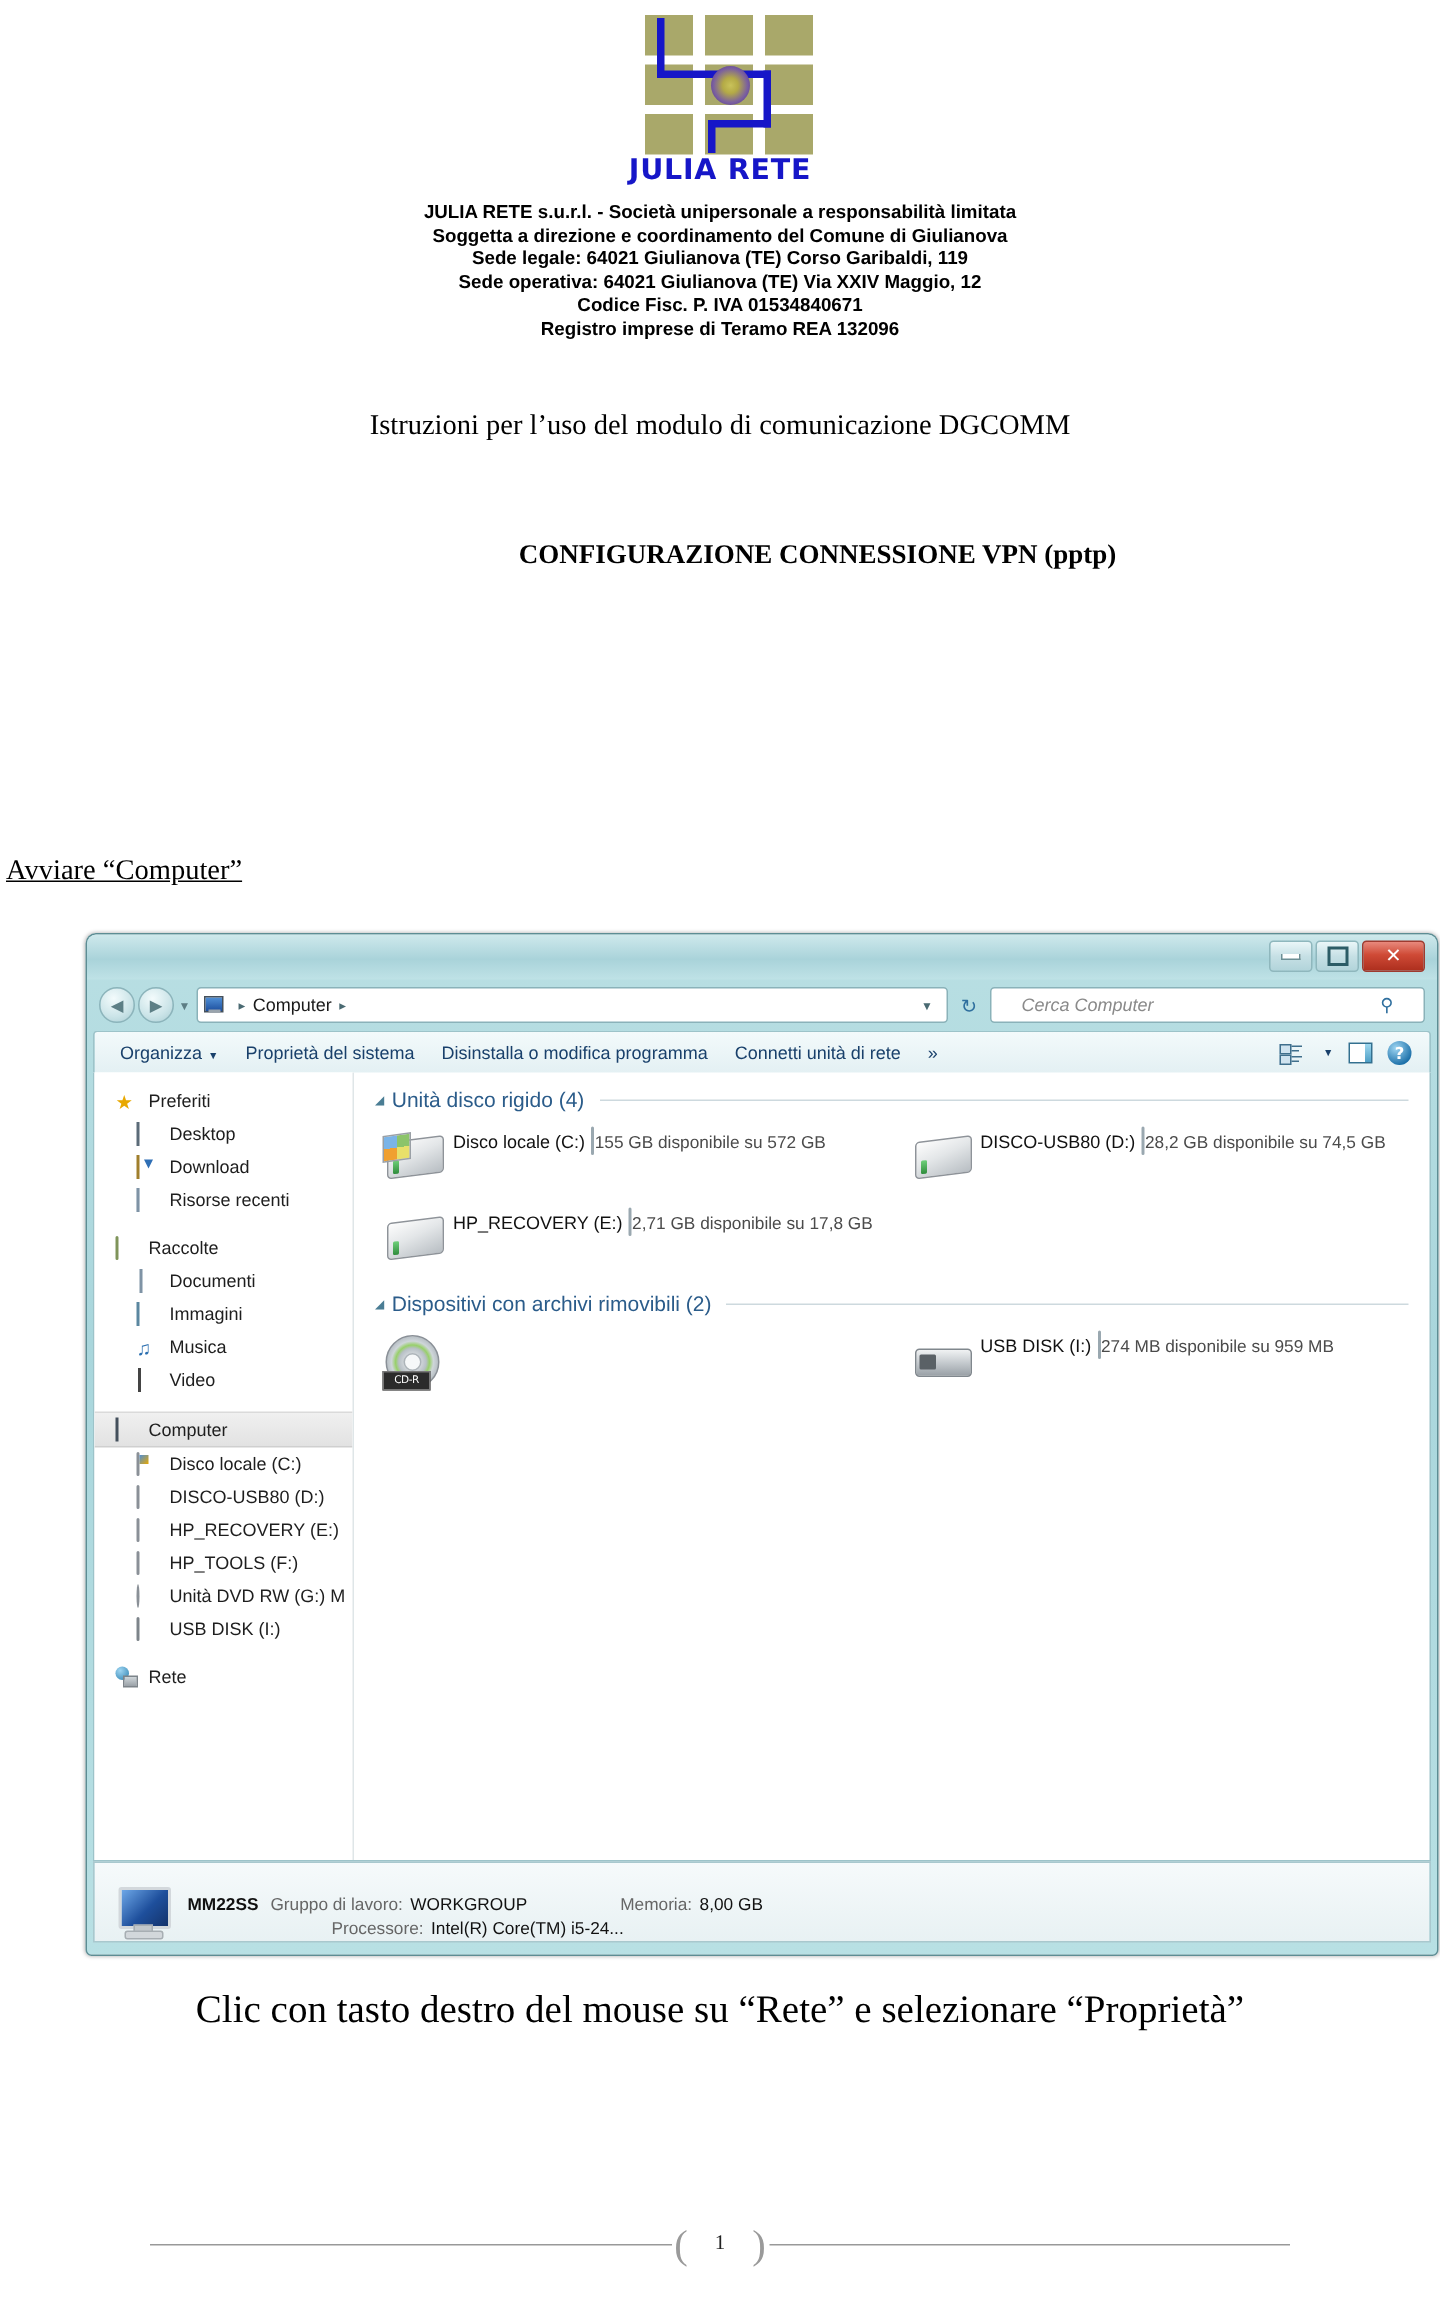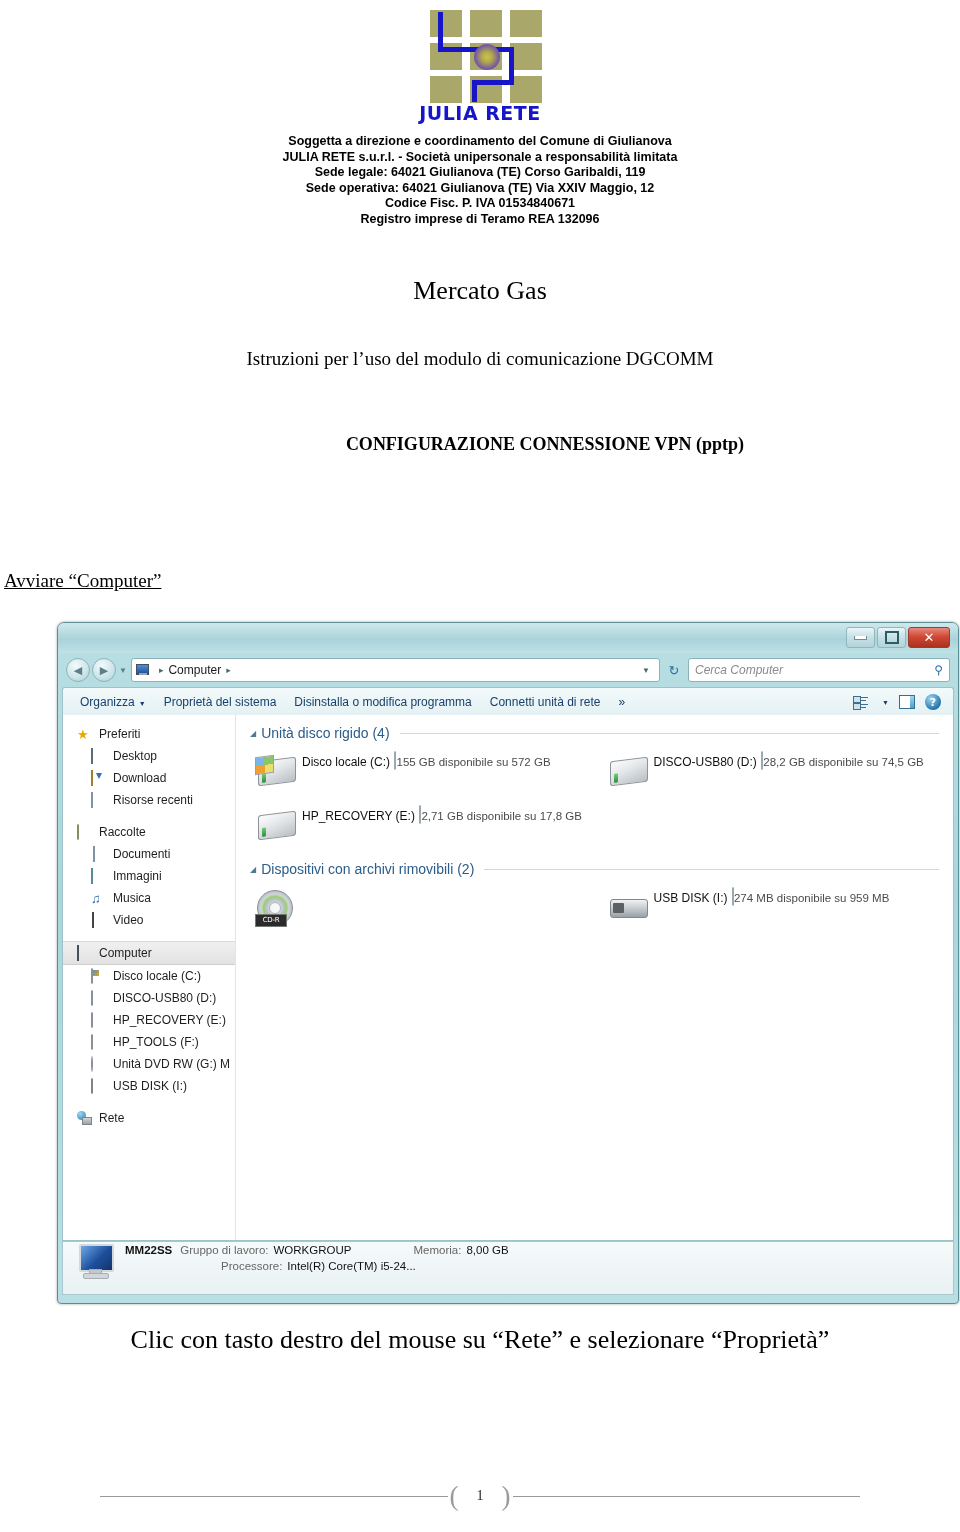--- a/index.html
+++ b/index.html
@@ -85,21 +85,21 @@
   }
   .pc-ico{width:14px;height:12px;margin-right:4px;position:relative;flex:none;}
   .pc-ico i{position:absolute;left:0;top:0;width:11px;height:9px;background:linear-gradient(180deg,#4f8fd6,#1d4f9e);border:1px solid #44505c;}
   .pc-ico b{position:absolute;left:3px;top:9px;width:8px;height:2px;background:#9aa4ad;}
   .crumb{font-size:12px;color:#1a1a1a;}
   .crumb-sep{font-size:9px;color:#4a6a72;margin:0 5px;}
   .addr-drop{margin-left:auto;font-size:8px;color:#4a6a72;padding:0 5px;}
   .refresh{width:20px;height:20px;display:flex;align-items:center;justify-content:center;color:#2f6f9e;font-size:13px;margin:0 4px;}
   .search-box{
     width:248px;height:22px;background:#fff;border:1px solid #8ab2b9;border-radius:3px;
-    display:flex;align-items:center;padding:0 6px;
+    display:flex;align-items:center;padding:0 20px;
   }
   .search-ph{font-size:12px;font-style:italic;color:#8a8a8a;flex:1;}
   .search-ico{color:#2f6f9e;font-size:12px;}
 
   
   .toolbar{
     position:absolute;left:4px;top:64px;right:4px;height:28px;
     background:linear-gradient(180deg,#f3fafb 0%,#e3f0f3 100%);
     border:1px solid #9dc3c9;border-bottom:none;border-radius:3px 3px 0 0;
     display:flex;align-items:center;padding:0 8px;gap:0;
@@ -178,21 +178,21 @@
   .drv-name{font-size:12px;color:#111;white-space:nowrap;margin-bottom:3px;}
   .bar{height:11px;background:#fff;border:1px solid #9aa8b0;border-radius:1px;width:205px;overflow:hidden;}
   .bar-fill{height:100%;background:linear-gradient(180deg,#63d2f0 0%,#23a9d8 42%,#0f82b8 100%);}
   .bar-fill.red{background:linear-gradient(180deg,#ef5b52 0%,#d8201a 45%,#b5100c 100%);}
   .drv-free{font-size:11.5px;color:#4b4b4b;margin-top:3px;white-space:nowrap;}
 
   
   .details{
     position:absolute;left:4px;right:4px;bottom:8px;height:52px;
     background:linear-gradient(180deg,#f6fafb 0%,#e8f1f3 100%);
-    border:1px solid #a9c8ce;display:flex;align-items:flex-start;padding:0 10px;
+    border:1px solid #a9c8ce;display:flex;align-items:flex-end;padding:0 10px;
   }
   .det-ico{width:44px;height:38px;position:relative;flex:none;margin-right:8px;}
   .mon{position:absolute;left:6px;top:2px;width:31px;height:24px;background:linear-gradient(135deg,#6ea8e8 0%,#1e4f9c 55%,#14336b 100%);
     border:2px solid #d3d8dc;border-radius:2px;}
   .mon-stand{position:absolute;left:16px;top:27px;width:11px;height:5px;background:#c2c8cc;border:1px solid #a7aeb3;}
   .mon-base{position:absolute;left:10px;top:31px;width:24px;height:4px;background:#d2d7db;border:1px solid #a7aeb3;border-radius:2px;}
   .det-lines{font-size:11.5px;color:#3a3a3a;line-height:16px;}
   .det-row{display:flex;}
   .det-strong{font-weight:bold;color:#111;margin-right:8px;}
   .det-key{color:#666;margin-right:5px;}
@@ -229,30 +229,29 @@
     <div class="logo-line" style="left:22px;top:41px;width:76px;height:5px;"></div>
     <div class="logo-line" style="left:93px;top:41px;width:5px;height:38px;"></div>
     <div class="logo-line" style="left:56px;top:74px;width:42px;height:5px;"></div>
     <div class="logo-line" style="left:56px;top:74px;width:5px;height:22px;"></div>
     <div class="logo-dot"></div>
     <div class="logo-text">JULIA RETE</div>
   </div>
 </div>
 
 <div class="company">
+  <div>JULIA RETE s.u.r.l. - Società unipersonale a responsabilità limitata</div>
   <div>Soggetta a direzione e coordinamento del Comune di Giulianova</div>
-  <div>JULIA RETE s.u.r.l. - Società unipersonale a responsabilità limitata</div>
   <div>Sede legale: 64021 Giulianova (TE) Corso Garibaldi, 119</div>
   <div>Sede operativa: 64021 Giulianova (TE) Via XXIV Maggio, 12</div>
   <div>Codice Fisc. P. IVA 01534840671</div>
   <div>Registro imprese di Teramo REA 132096</div>
 </div>
 
 <div class="doc-title">
-  <div>Mercato Gas</div>
 </div>
 <div class="doc-sub">Istruzioni per l’uso del modulo di comunicazione DGCOMM</div>
 <div class="section-head">CONFIGURAZIONE CONNESSIONE VPN (pptp)</div>
 <div class="step-label">Avviare “Computer”</div>
 
 <div class="win">
   <div class="win-glass"></div>
   <div class="titlebtns">
     <div class="tbtn">
         <span class="g gl-min"></span>

